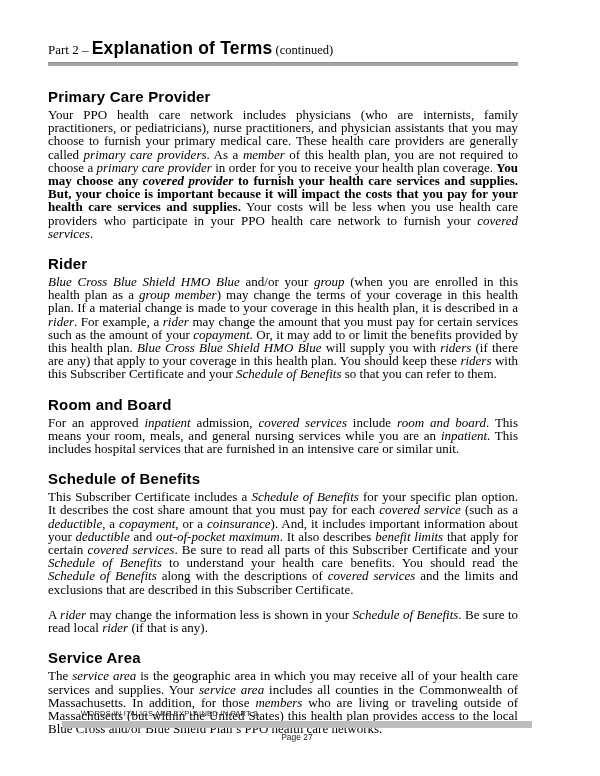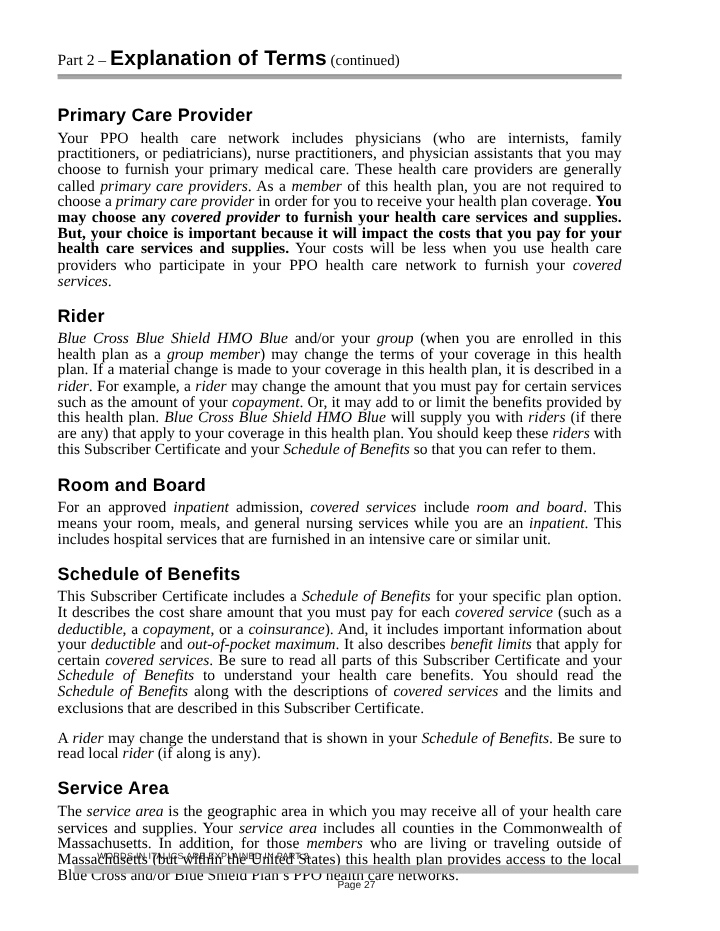--- a/index.html
+++ b/index.html
@@ -115,21 +115,21 @@
     </div>
 
     <div class="section">
       <h2 class="section-heading">Room and Board</h2>
       <p class="para"><span class="run normal">For an approved </span><span class="run italic">inpatient</span><span class="run normal"> admission, </span><span class="run italic">covered services</span><span class="run normal"> include </span><span class="run italic">room and board</span><span class="run normal">. This means your room, meals, and general nursing services while you are an </span><span class="run italic">inpatient</span><span class="run normal">. This includes hospital services that are furnished in an intensive care or similar unit.</span></p>
     </div>
 
     <div class="section">
       <h2 class="section-heading">Schedule of Benefits</h2>
       <p class="para"><span class="run normal">This Subscriber Certificate includes a </span><span class="run italic">Schedule of Benefits</span><span class="run normal"> for your specific plan option. It describes the cost share amount that you must pay for each </span><span class="run italic">covered service</span><span class="run normal"> (such as a </span><span class="run italic">deductible</span><span class="run normal">, a </span><span class="run italic">copayment</span><span class="run normal">, or a </span><span class="run italic">coinsurance</span><span class="run normal">). And, it includes important information about your </span><span class="run italic">deductible</span><span class="run normal"> and </span><span class="run italic">out-of-pocket maximum</span><span class="run normal">. It also describes </span><span class="run italic">benefit limits</span><span class="run normal"> that apply for certain </span><span class="run italic">covered services</span><span class="run normal">. Be sure to read all parts of this Subscriber Certificate and your </span><span class="run italic">Schedule of Benefits</span><span class="run normal"> to understand your health care benefits. You should read the </span><span class="run italic">Schedule of Benefits</span><span class="run normal"> along with the descriptions of </span><span class="run italic">covered services</span><span class="run normal"> and the limits and exclusions that are described in this Subscriber Certificate.</span></p>
-      <p class="para"><span class="run normal">A </span><span class="run italic">rider</span><span class="run normal"> may change the understand that is shown in your </span><span class="run italic">Schedule of Benefits</span><span class="run normal">. Be sure to read local </span><span class="run italic">rider</span><span class="run normal"> (if along is any).</span></p>
+      <p class="para"><span class="run normal">A </span><span class="run italic">rider</span><span class="run normal"> may change the information less is shown in your </span><span class="run italic">Schedule of Benefits</span><span class="run normal">. Be sure to read local </span><span class="run italic">rider</span><span class="run normal"> (if that is any).</span></p>
     </div>
 
     <div class="section">
       <h2 class="section-heading">Service Area</h2>
       <p class="para"><span class="run normal">The </span><span class="run italic">service area</span><span class="run normal"> is the geographic area in which you may receive all of your health care services and supplies. Your </span><span class="run italic">service area</span><span class="run normal"> includes all counties in the Commonwealth of Massachusetts. In addition, for those </span><span class="run italic">members</span><span class="run normal"> who are living or traveling outside of Massachusetts (but within the United States) this health plan provides access to the local Blue Cross and/or Blue Shield Plan’s PPO health care networks.</span></p>
     </div>
 
   </div>
 
   <div class="footer-note">WORDS IN ITALICS ARE EXPLAINED IN PART 2.</div>

